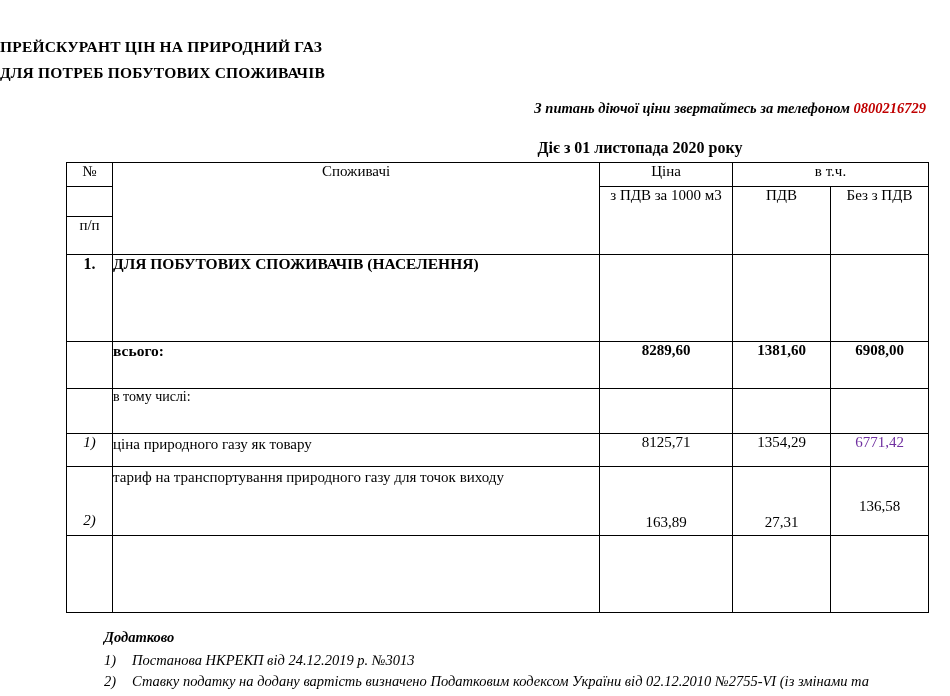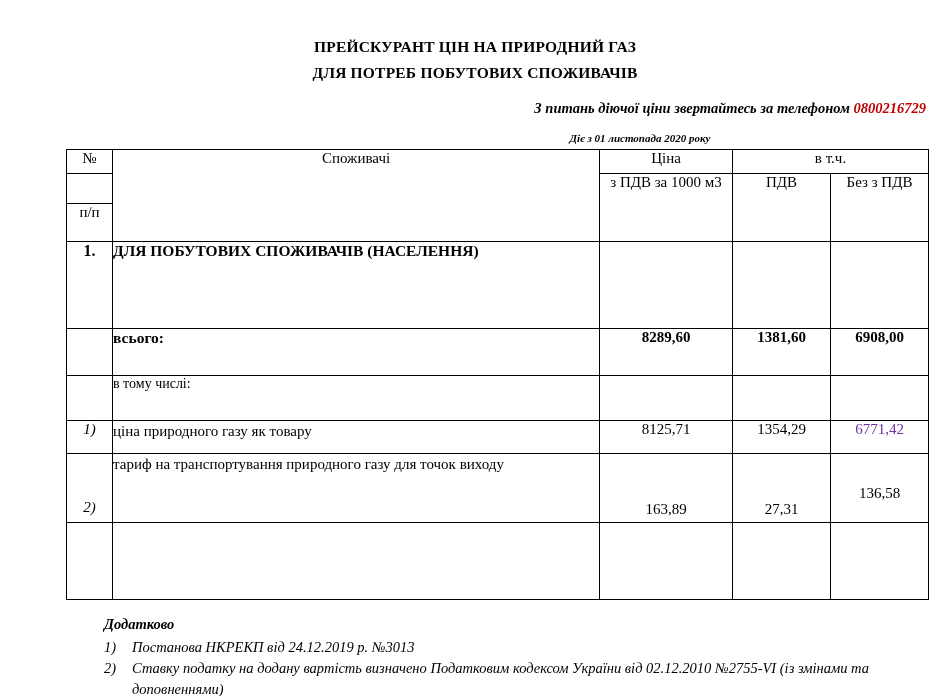--- a/index.html
+++ b/index.html
@@ -13,21 +13,21 @@
     font-family: "Liberation Serif", serif;
     color: #000000;
     overflow: hidden;
   }
   .page {
     position: relative;
     width: 950px;
     height: 696px;
   }
   .title-block {
-    text-align: center;
+    text-align: left;
     margin-top: 34px;
   }
   .title-line {
     font-weight: bold;
     font-size: 15.5px;
     letter-spacing: 0.2px;
     line-height: 26px;
   }
   .phone-line {
     margin-top: 14px;
@@ -36,26 +36,25 @@
     font-style: italic;
     font-weight: bold;
     font-size: 14.5px;
   }
   .phone-number {
     color: #c00000;
     font-style: italic;
     font-weight: bold;
   }
   .effective-line {
-    margin-top: 15px;
+    margin-top: 22px;
     text-align: center;
     padding-left: 330px;
-    font-style: italic;
-    font-weight: bold;
-    font-size: 11px;
+    font-weight: bold;
+    font-size: 16px;
   }
   table.price {
     border-collapse: collapse;
     margin-left: 66px;
     margin-top: 5px;
     width: 862px;
     table-layout: fixed;
   }
   table.price td, table.price th {
     border: 1px solid #000000;

